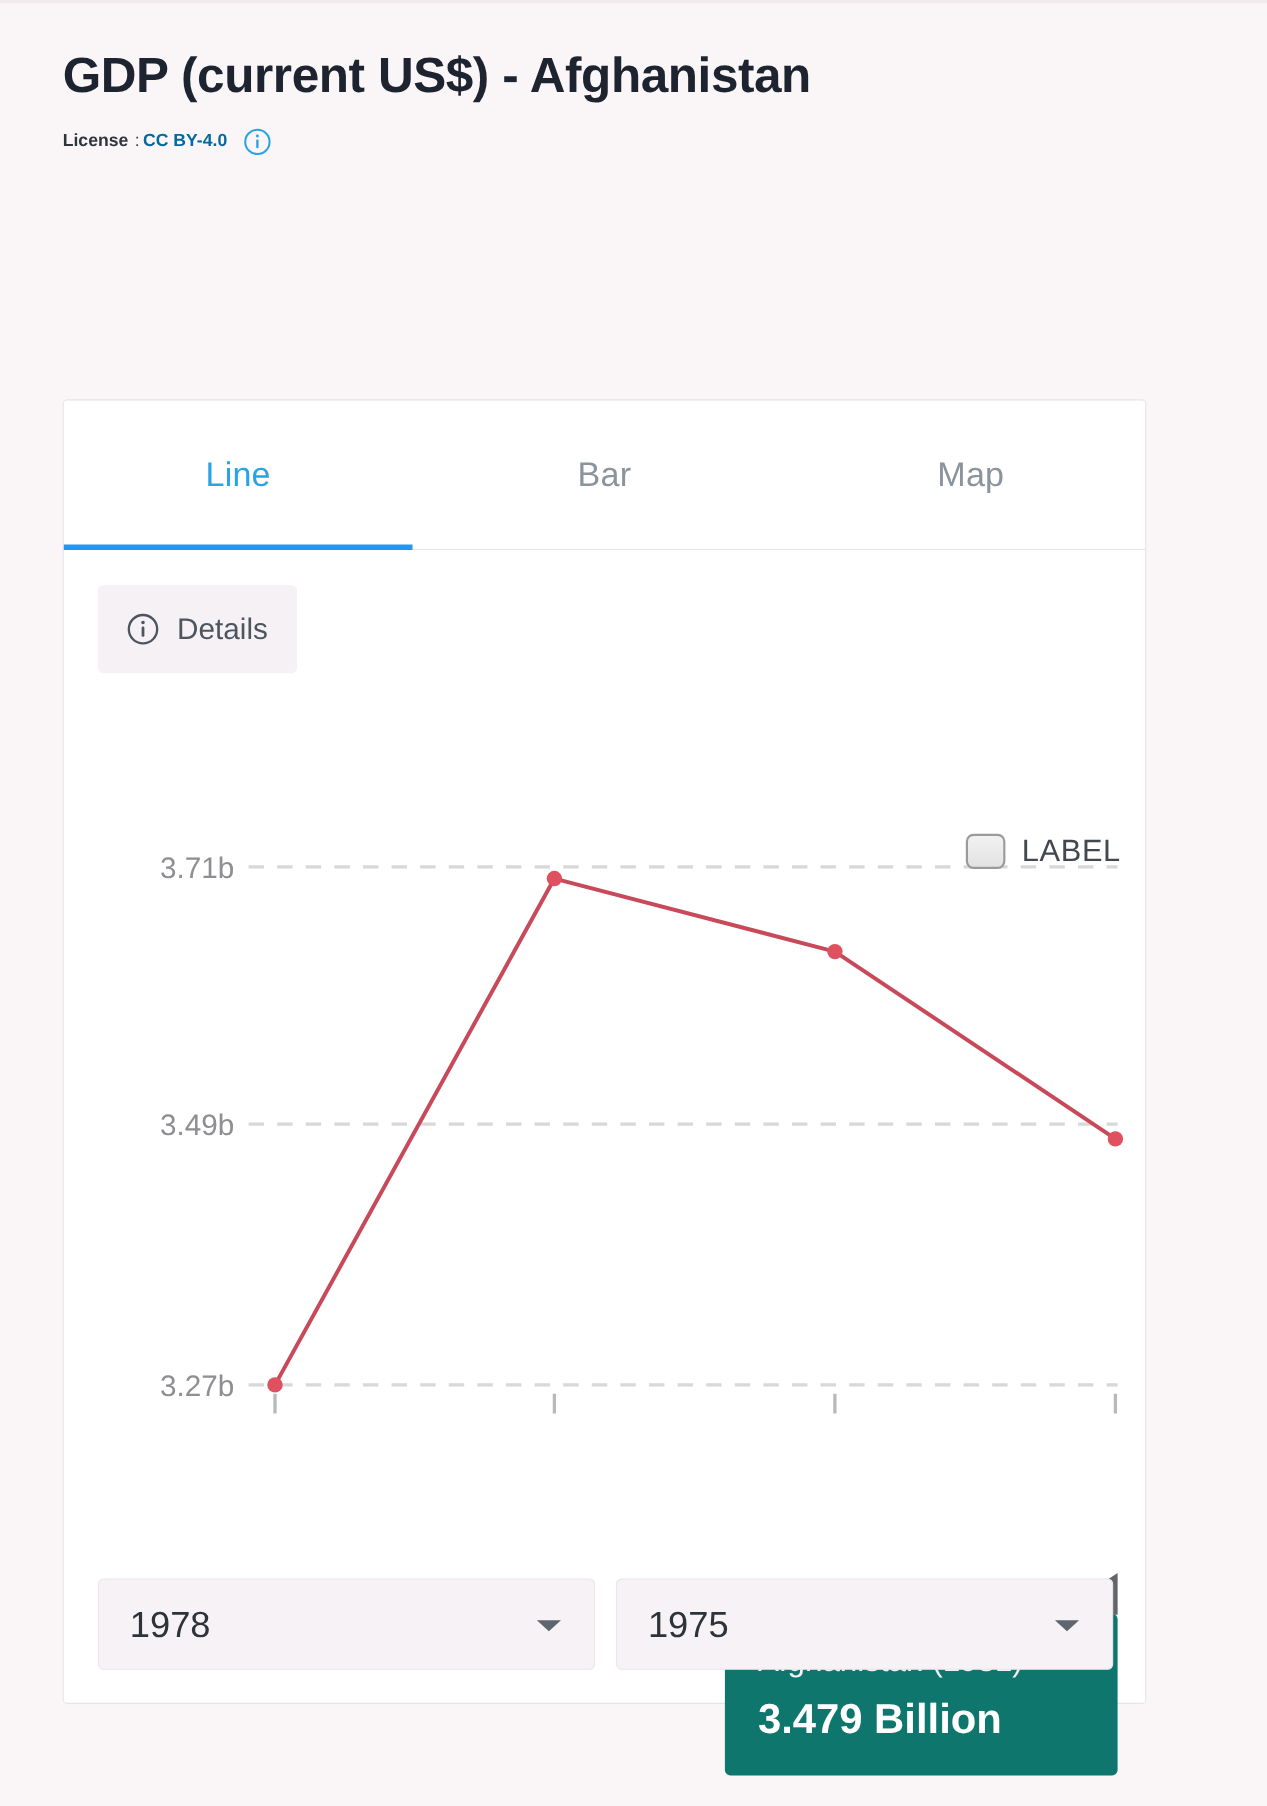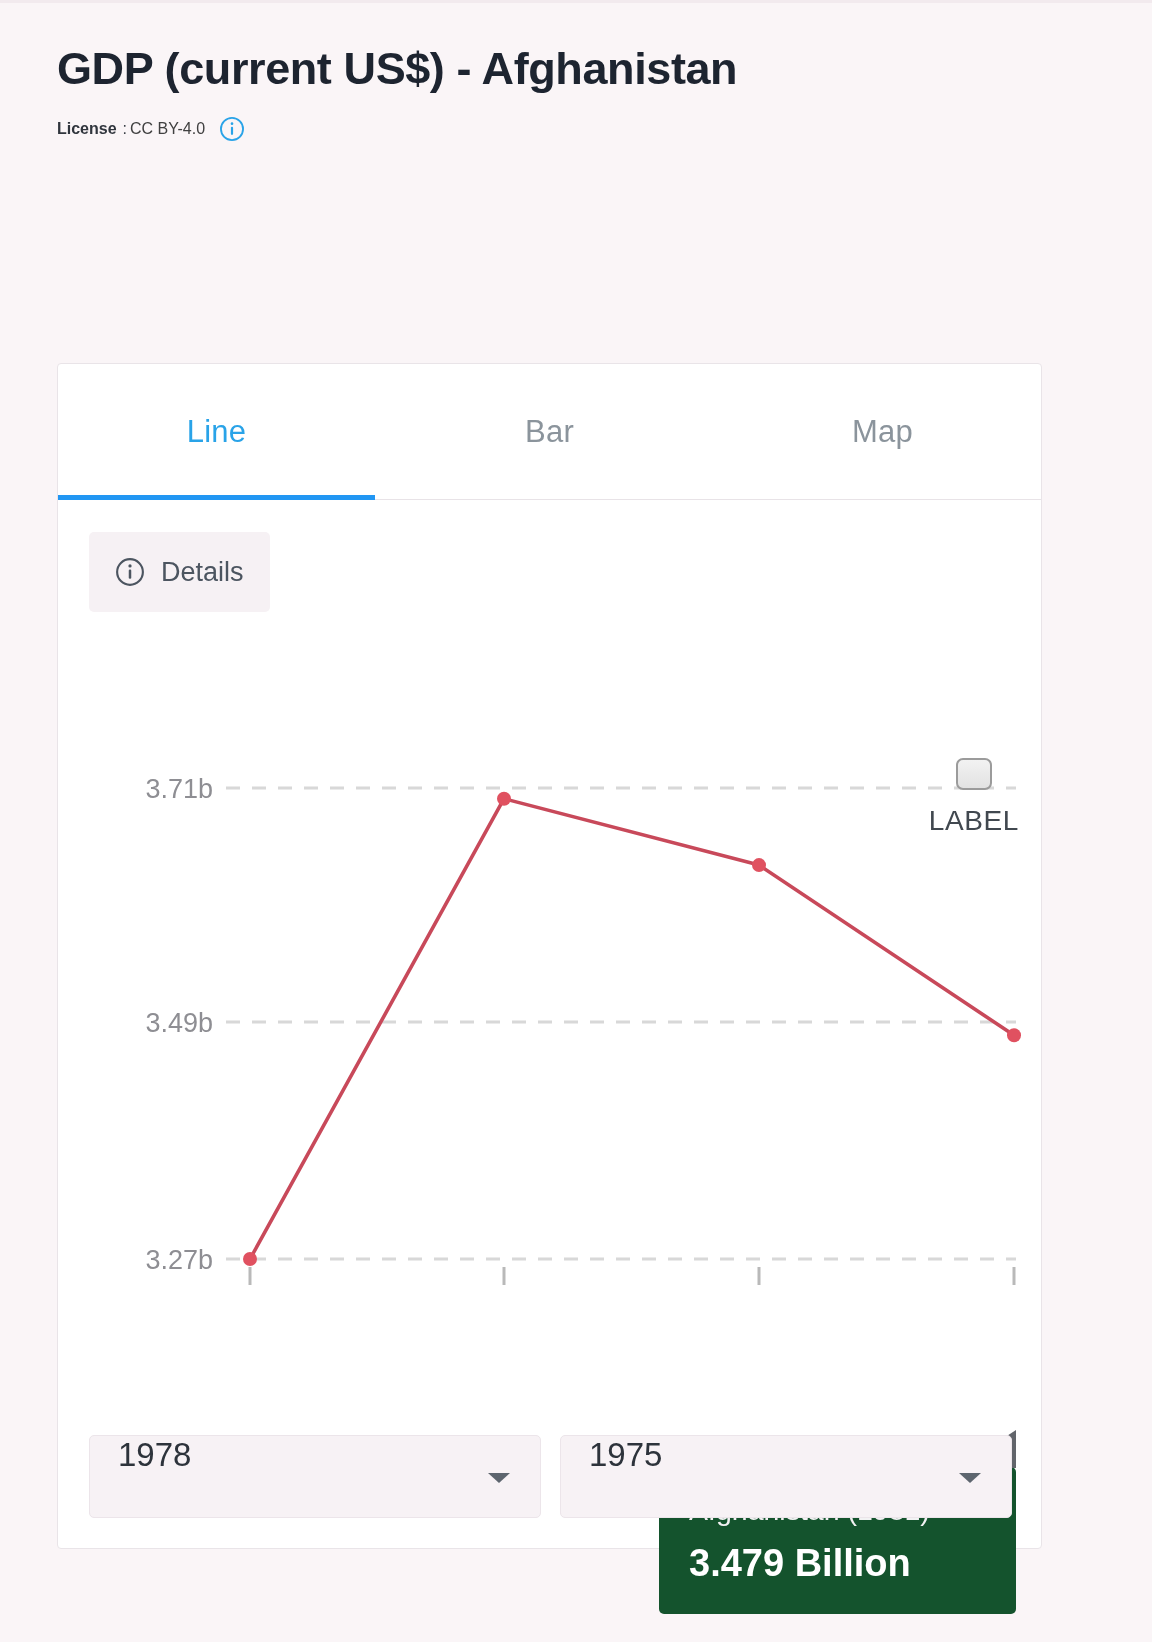--- a/index.html
+++ b/index.html
@@ -42,21 +42,21 @@
   }
   .license-row {
     margin-top: 20px;
     display: flex;
     align-items: center;
     font-size: 16px;
     color: #3a3f47;
   }
   .license-label { font-weight: 700; color: #30353d; }
   .license-sep { font-weight: 400; color: #3a3f47; margin: 0 3px 0 6px; }
-  .license-value { font-weight: 400; color: #404040; }
+  .license-value { font-weight: 700; color: #0369a1; }
   .info-circle {
     display: inline-flex;
     align-items: center;
     justify-content: center;
     margin-left: 14px;
     width: 26px; height: 26px;
   }
 
   
   .card {
@@ -140,40 +140,39 @@
   }
   .chart-svg { display: block; width: 985px; height: 730px; }
 
   .legend {
     position: absolute;
     top: 116px; right: 24px;
     display: flex;
     align-items: center;
     gap: 15px;
     cursor: pointer;
-    flex-direction: column;
   }
   .legend-swatch {
     width: 36px; height: 32px;
     border: 2px solid #9b9b9b;
     border-radius: 7px;
     background: linear-gradient(#f2f2f2, #e2e2e2);
   }
   .legend-text {
     font-size: 28px;
     color: #41484f;
     letter-spacing: 0.6px;
   }
 
   
   .tooltip {
     position: absolute;
     left: 601px; top: 1103px;
     width: 357px;
-    background: #14532d;
+    background: #0f766e;
     border-radius: 5px;
     padding: 26px 30px 28px 30px;
   }
   .tooltip-tail {
     position: absolute;
     right: 0; top: -37px;
     width: 0; height: 0;
     border-left: 58px solid transparent;
     border-bottom: 38px solid #62656b;
   }
@@ -200,21 +199,21 @@
     gap: 19px;
   }
   .year-select {
     position: relative;
     flex: 1 1 0;
     height: 83px;
     background: #f7f2f5;
     border: 1px solid #ece5ea;
     border-radius: 5px;
     display: flex;
-    align-items: flex-start;
+    align-items: center;
     padding: 0 28px;
     cursor: pointer;
   }
   .year-value {
     font-size: 33px;
     color: #2d333b;
     font-weight: 400;
   }
   .caret {
     position: absolute;

